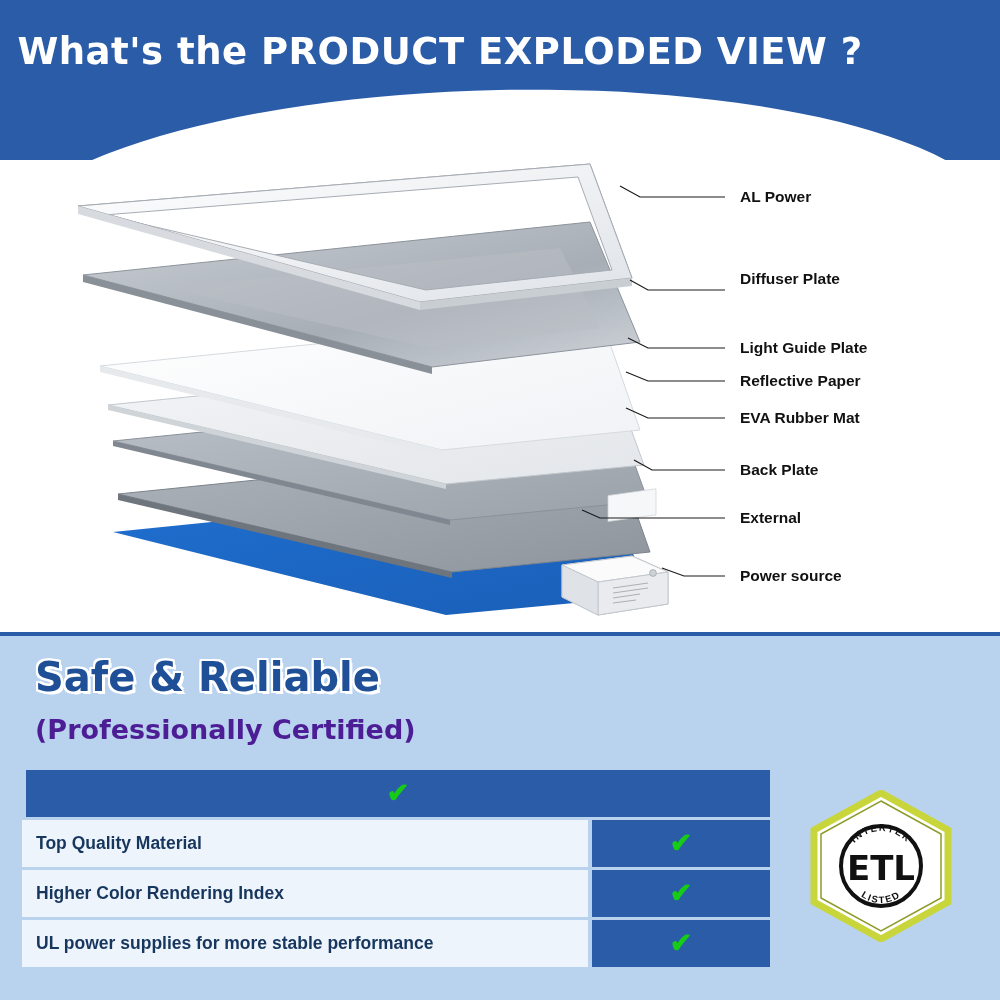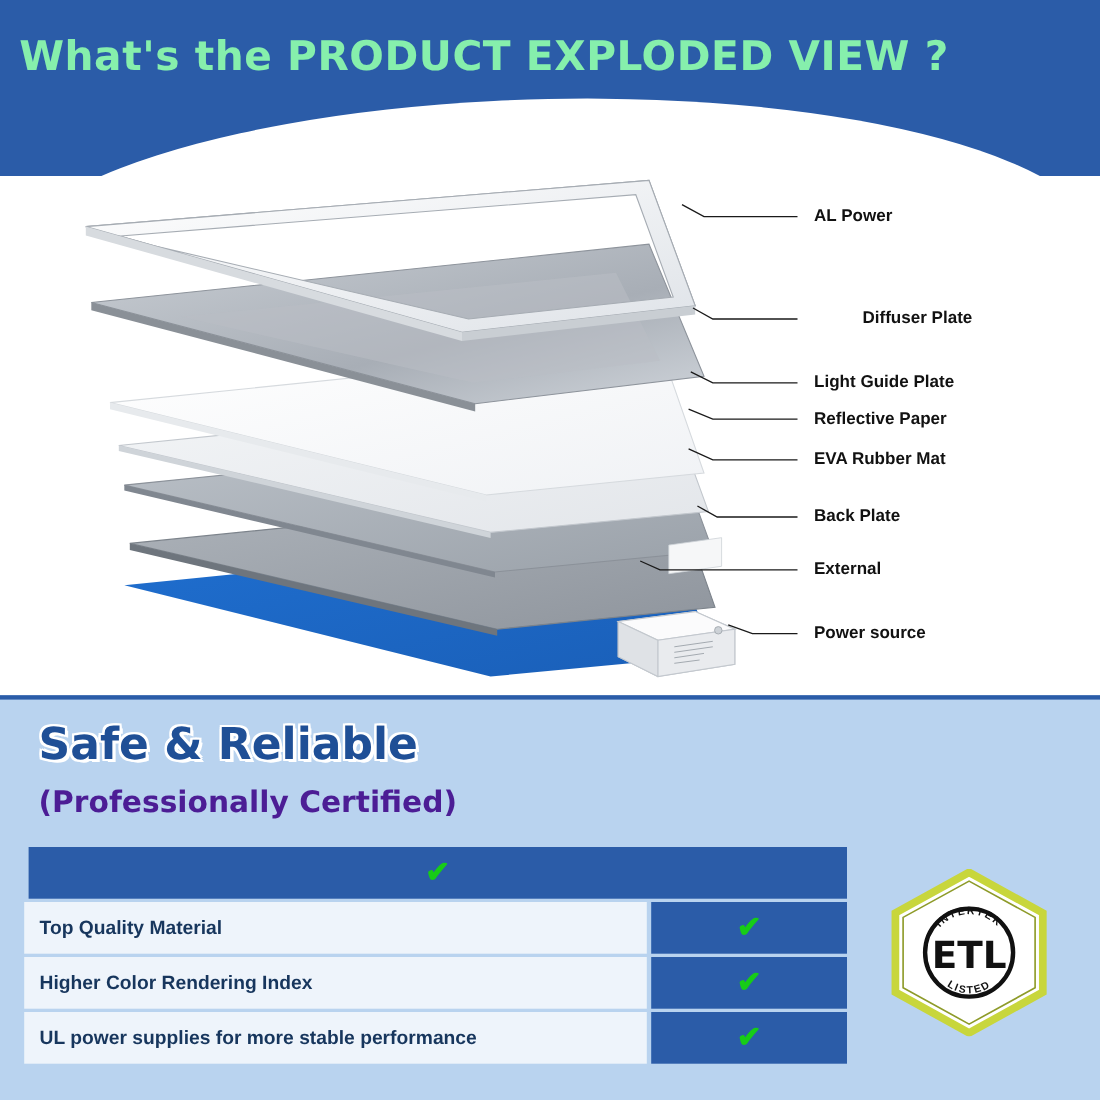--- a/index.html
+++ b/index.html
@@ -24,21 +24,21 @@
     transform:rotate(-1.2deg);
   }
   .header-band .curve2{
     position:absolute;left:-5px;bottom:-92px;width:1010px;height:150px;
     background:#2b5ca8;
     border-radius:50% 50% 0 0 / 100% 100% 0 0;
     transform:rotate(-1.2deg);
   }
   .header-title{
     position:absolute;left:0;top:30px;width:880px;text-align:center;
-    color:#86efac;font-size:37px;font-weight:bold;letter-spacing:.5px;
+    color:#ffffff;font-size:37px;font-weight:bold;letter-spacing:.5px;
     font-family:"DejaVu Sans", sans-serif;
   }
 
   
   .diagram{position:absolute;left:0;top:160px;width:1000px;height:470px;background:#fff;}
 
   
   .lbl{
     position:absolute;color:#111111;font-size:15.5px;font-weight:bold;
     font-family:"Liberation Sans", sans-serif;white-space:nowrap;
@@ -192,21 +192,21 @@
         <path d="M628,178 L648,188 L725,188"></path>
         <path d="M626,212 L648,221 L725,221"></path>
         <path d="M626,248 L648,258 L725,258"></path>
         <path d="M634,300 L652,310 L725,310"></path>
         <path d="M582,350 L600,358 L725,358"></path>
         <path d="M662,408 L684,416 L725,416"></path>
       </g>
     </svg>
 
     <div class="lbl" style="left:740px;top:28px;">AL Power</div>
-    <div class="lbl" style="left:740px;top:121px;margin-left:44px;">Diffuser Plate</div>
+    <div class="lbl" style="left:740px;top:110px;">Diffuser Plate</div>
     <div class="lbl" style="left:740px;top:179px;">Light Guide Plate</div>
     <div class="lbl" style="left:740px;top:212px;">Reflective Paper</div>
     <div class="lbl" style="left:740px;top:249px;">EVA Rubber Mat</div>
     <div class="lbl" style="left:740px;top:301px;">Back Plate</div>
     <div class="lbl" style="left:740px;top:349px;">External</div>
     <div class="lbl" style="left:740px;top:407px;">Power source</div>
   </div>
 
   <div class="bottom">
     <div class="bottom-rule"></div>

